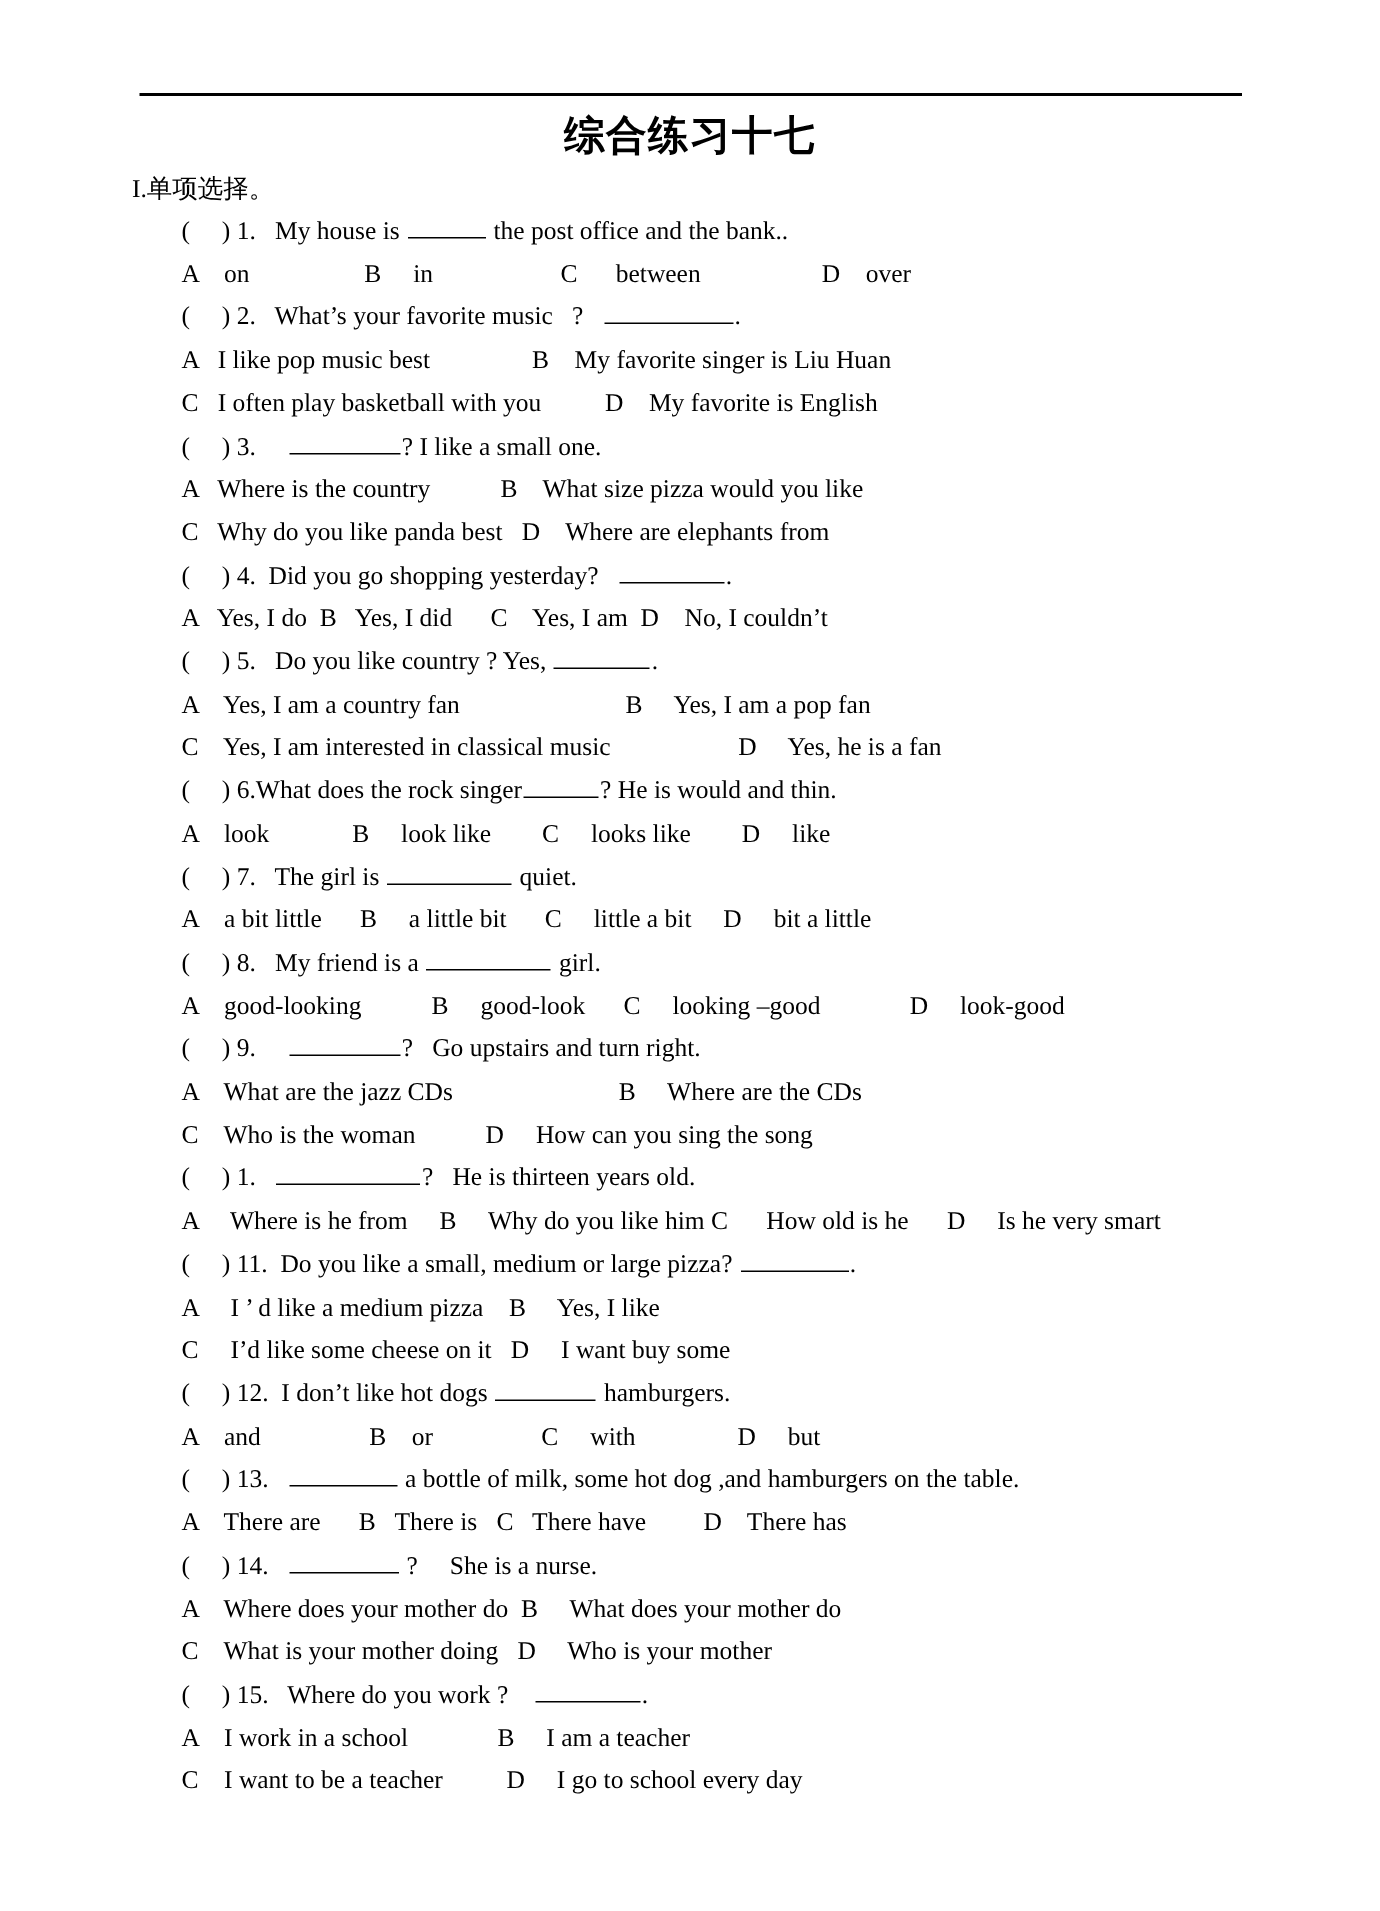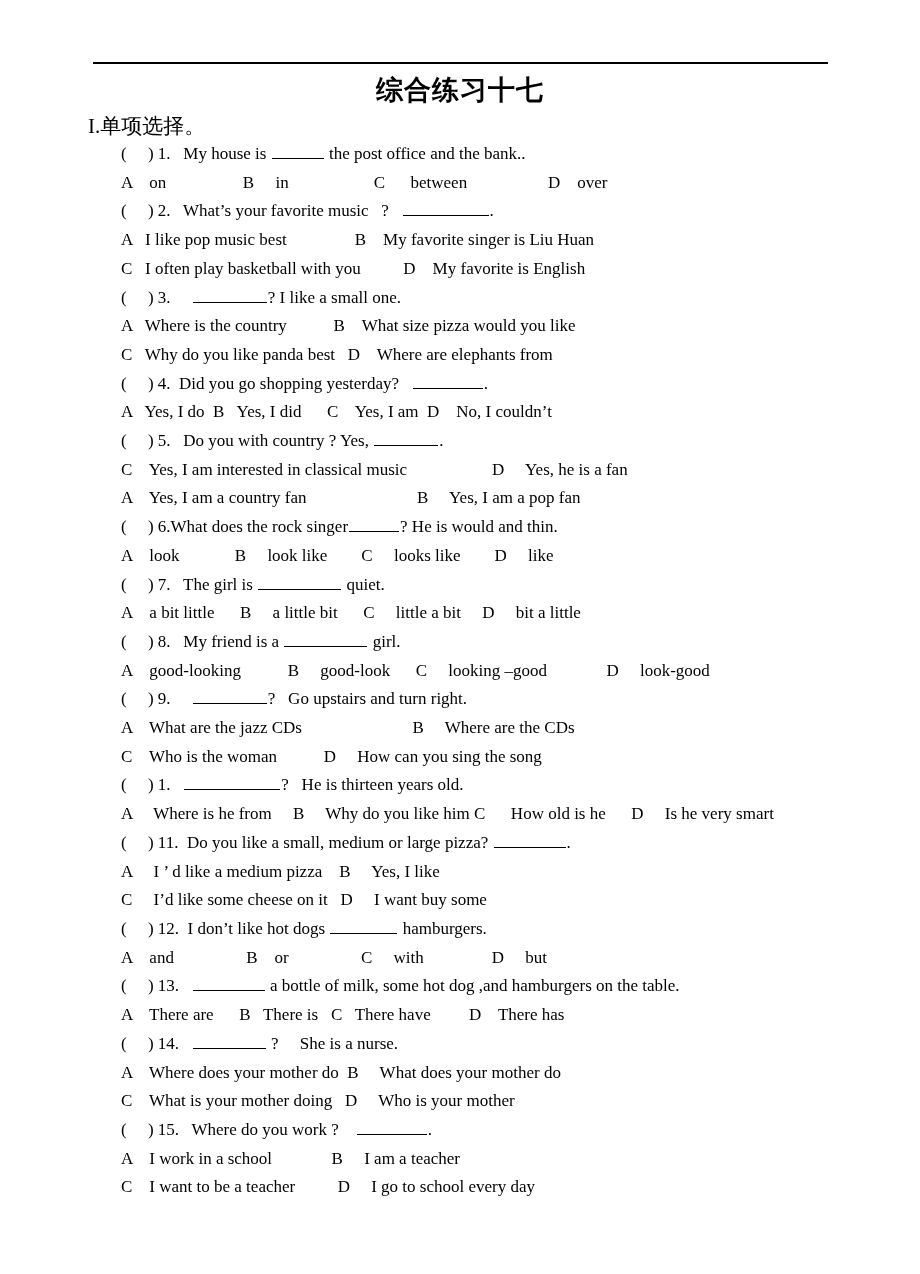--- a/index.html
+++ b/index.html
@@ -40,21 +40,21 @@
     letter-spacing: 1px;
     font-family: "DejaVu Serif", "Liberation Serif", serif;
   }
   .content {
     position: absolute;
     left: 88px;
     top: 112px;
     width: 800px;
   }
   .section-head {
-    font-size: 21px;
+    font-size: 17px;
     line-height: 28px;
     white-space: pre;
   }
   .qline, .optline {
     font-size: 17px;
     line-height: 28.7px;
     white-space: pre;
     margin-left: 33px;
   }
   .blank {
@@ -80,23 +80,23 @@
         <div class="qline"><span>(     ) 1.</span><span>   My house is </span><span class="blank" style="width: 52px;"></span><span> the post office and the bank..</span></div>
         <div class="optline">A    on                  B     in                    C      between                   D    over</div>
         <div class="qline"><span>(     ) 2.</span><span>   What’s your favorite music   ?   </span><span class="blank" style="width: 86px;"></span><span>.</span></div>
         <div class="optline">A   I like pop music best                B    My favorite singer is Liu Huan</div>
         <div class="optline">C   I often play basketball with you          D    My favorite is English</div>
         <div class="qline"><span>(     ) 3.</span><span>     </span><span class="blank" style="width: 74px;"></span><span>? I like a small one.</span></div>
         <div class="optline">A   Where is the country           B    What size pizza would you like</div>
         <div class="optline">C   Why do you like panda best   D    Where are elephants from</div>
         <div class="qline"><span>(     ) 4.</span><span>  Did you go shopping yesterday?   </span><span class="blank" style="width: 70px;"></span><span>.</span></div>
         <div class="optline">A   Yes, I do  B   Yes, I did      C    Yes, I am  D    No, I couldn’t</div>
-        <div class="qline"><span>(     ) 5.</span><span>   Do you with country ? Yes, </span><span class="blank" style="width: 64px;"></span><span>.</span></div>
+        <div class="qline"><span>(     ) 5.</span><span>   Do you like country ? Yes, </span><span class="blank" style="width: 64px;"></span><span>.</span></div>
+        <div class="optline">A    Yes, I am a country fan                          B     Yes, I am a pop fan</div>
         <div class="optline">C    Yes, I am interested in classical music                    D     Yes, he is a fan</div>
-        <div class="optline">A    Yes, I am a country fan                          B     Yes, I am a pop fan</div>
         <div class="qline"><span>(     ) 6.</span><span>What does the rock singer</span><span class="blank" style="width: 50px;"></span><span>? He is would and thin.</span></div>
         <div class="optline">A    look             B     look like        C     looks like        D     like</div>
         <div class="qline"><span>(     ) 7.</span><span>   The girl is </span><span class="blank" style="width: 83px;"></span><span> quiet.</span></div>
         <div class="optline">A    a bit little      B     a little bit      C     little a bit     D     bit a little</div>
         <div class="qline"><span>(     ) 8.</span><span>   My friend is a </span><span class="blank" style="width: 83px;"></span><span> girl.</span></div>
         <div class="optline">A    good-looking           B     good-look      C     looking –good              D     look-good</div>
         <div class="qline"><span>(     ) 9.</span><span>     </span><span class="blank" style="width: 74px;"></span><span>?   Go upstairs and turn right.</span></div>
         <div class="optline">A    What are the jazz CDs                          B     Where are the CDs</div>
         <div class="optline">C    Who is the woman           D     How can you sing the song</div>
         <div class="qline"><span>(     ) 1.</span><span>   </span><span class="blank" style="width: 96px;"></span><span>?   He is thirteen years old.</span></div>

